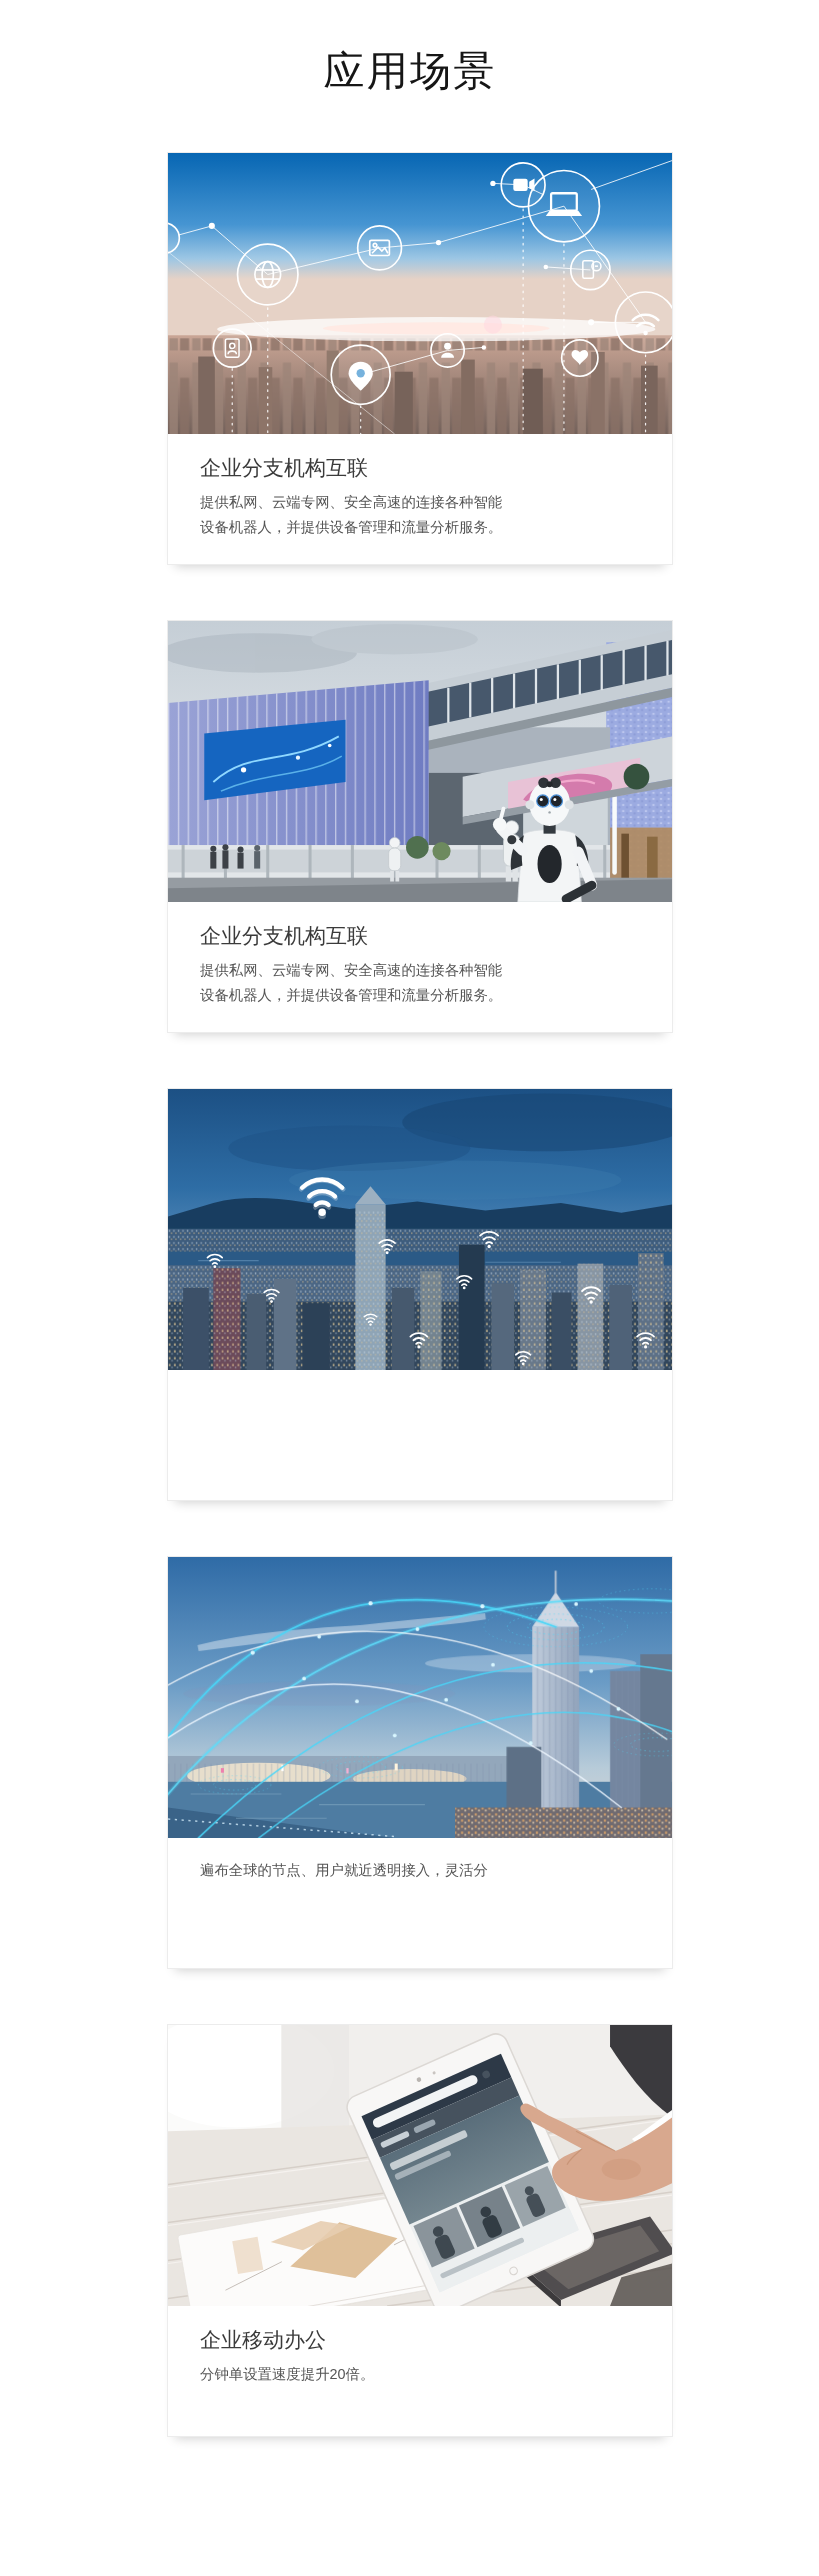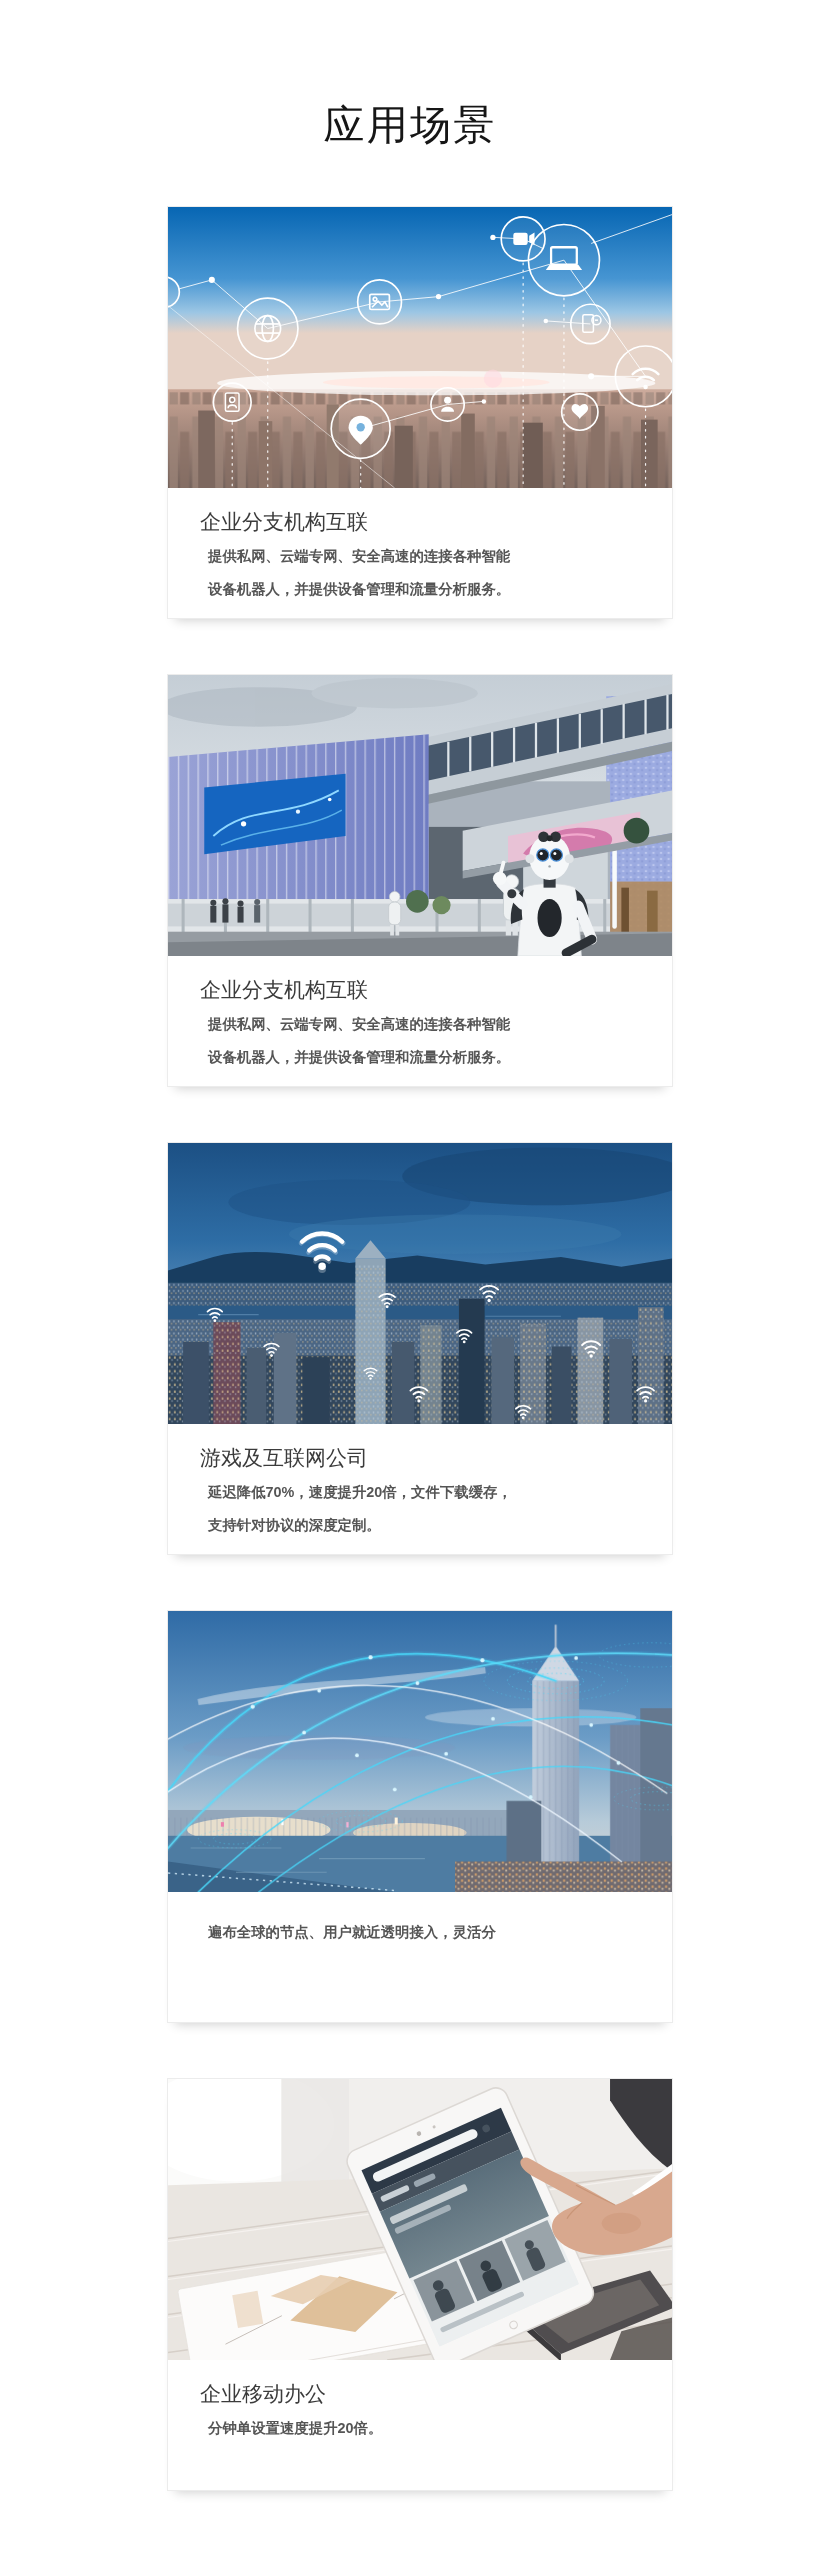--- a/index.html
+++ b/index.html
@@ -2,39 +2,39 @@
 <html style="font-size:12px"><head>
 <meta charset="utf-8">
 <style>
   html,body{margin:0;padding:0;}
   body{
     width:820px;background:#ffffff;
     font-family:"Liberation Sans","DejaVu Sans",sans-serif;
     -webkit-font-smoothing:antialiased;
   }
   .page-title{
-    margin:0;padding-top:103px;height:44px;
+    margin:0;padding-top:49px;height:44px;
     font-size:41px;line-height:44px;font-weight:500;
     color:#161616;text-align:center;letter-spacing:2.3px;
   }
   .cards{padding-top:59px;padding-left:20px;}
   .card{
     width:506px;height:413px;margin:0 auto 55px auto;
     background:#fff;border:0.8px solid #ececec;box-sizing:border-box;
     box-shadow:0 9px 10.6px -8.3px rgba(0,0,0,.20);
   }
   .card:last-child{margin-bottom:90px;}
   .card-image{height:281px;overflow:hidden;font-size:0;background:#dfe6ec;}
   .card-image svg{display:block;width:100%;height:100%;}
   .card-body{padding:20px 30px 0 32px;}
   .card-title{
     margin:0 0 9px 0;font-size:21px;line-height:27px;
     font-weight:400;color:#3b3b3b;
   }
-  .card-desc{margin:8px;font-size:14.4px;line-height:25px;color:#555555;font-weight:bold;}
+  .card-desc{margin:0;font-size:14.4px;line-height:25px;color:#555555;}
 </style>
 </head>
 <body>
 
 <h1 class="page-title">应用场景</h1>
 
 <div class="cards">
 
   <section class="card">
     <div class="card-image">
@@ -422,25 +422,20 @@
           <use href="#s3wifi" transform="translate(290,203) scale(0.75)"></use>
           <use href="#s3wifi" transform="translate(425,193) scale(0.85)"></use>
           <use href="#s3wifi" transform="translate(392,250) scale(0.7)"></use>
           <use href="#s3wifi" transform="translate(560,266) scale(0.85)"></use>
           <use href="#s3wifi" transform="translate(332,326) scale(0.8)"></use>
           <use href="#s3wifi" transform="translate(470,350) scale(0.7)"></use>
           <use href="#s3wifi" transform="translate(632,326) scale(0.8)"></use>
           <use href="#s3wifi" transform="translate(268,300) scale(0.6)"></use>
         </g>
       </svg>
-    </div>
-    <div class="card-body">
-      <h2 class="card-title">游戏及互联网公司</h2>
-      <p class="card-desc">延迟降低70%，速度提升20倍，文件下载缓存，</p>
-      <p class="card-desc">支持针对协议的深度定制。</p>
     </div>
   </section>
 
   <section class="card">
     <div class="card-image">
       <svg viewBox="0 0 667 370" preserveAspectRatio="none">
         <defs>
           <linearGradient id="s4sky" x1="0" y1="0" x2="0" y2="1">
             <stop offset="0" stop-color="#2f6ba6"></stop>
               <stop offset=".45" stop-color="#6b9cc6"></stop>

